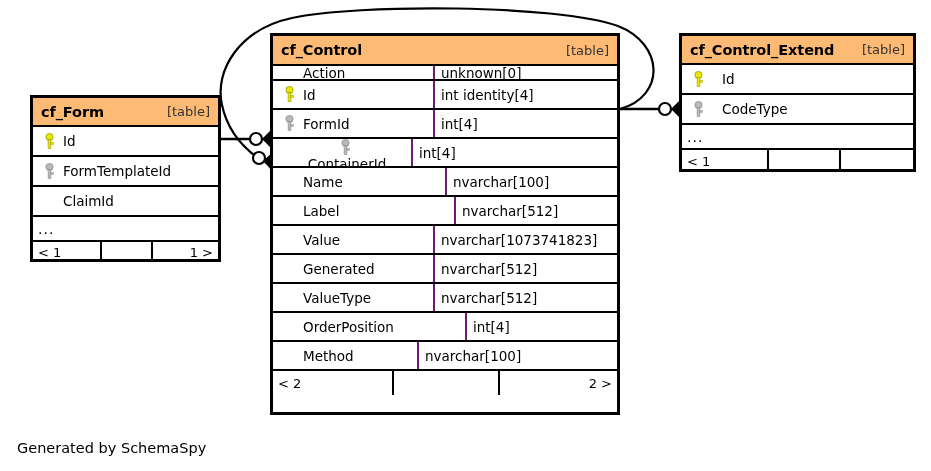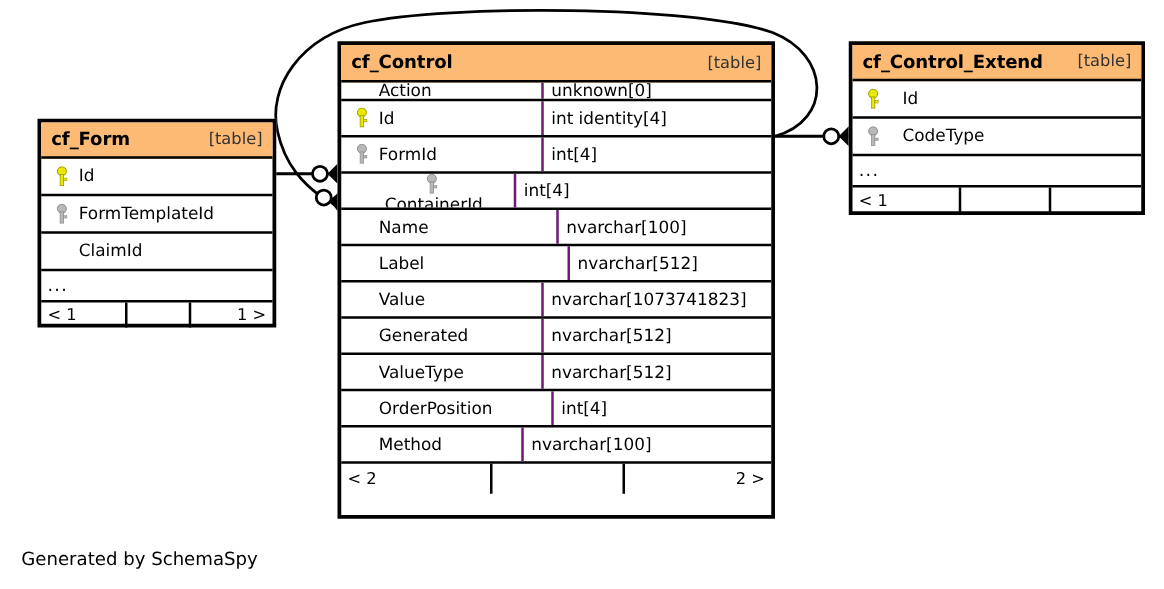--- a/index.html
+++ b/index.html
@@ -297,21 +297,21 @@
 
     <div class="row" style="height:29px;">
       <div class="cell-name" style="width:160px;">
         <span class="keyslot"></span>
         <span class="lbl">ValueType</span>
       </div>
       <div class="cell-type" style="flex:1;">nvarchar[512]</div>
     </div>
 
     <div class="row" style="height:29px;">
-      <div class="cell-name" style="width:168px;">
+      <div class="cell-name" style="width:192px;">
         <span class="keyslot"></span>
         <span class="lbl">OrderPosition</span>
       </div>
       <div class="cell-type" style="flex:1;">int[4]</div>
     </div>
 
     <div class="row" style="height:29px;">
       <div class="cell-name" style="width:144px;">
         <span class="keyslot"></span>
         <span class="lbl">Method</span>

